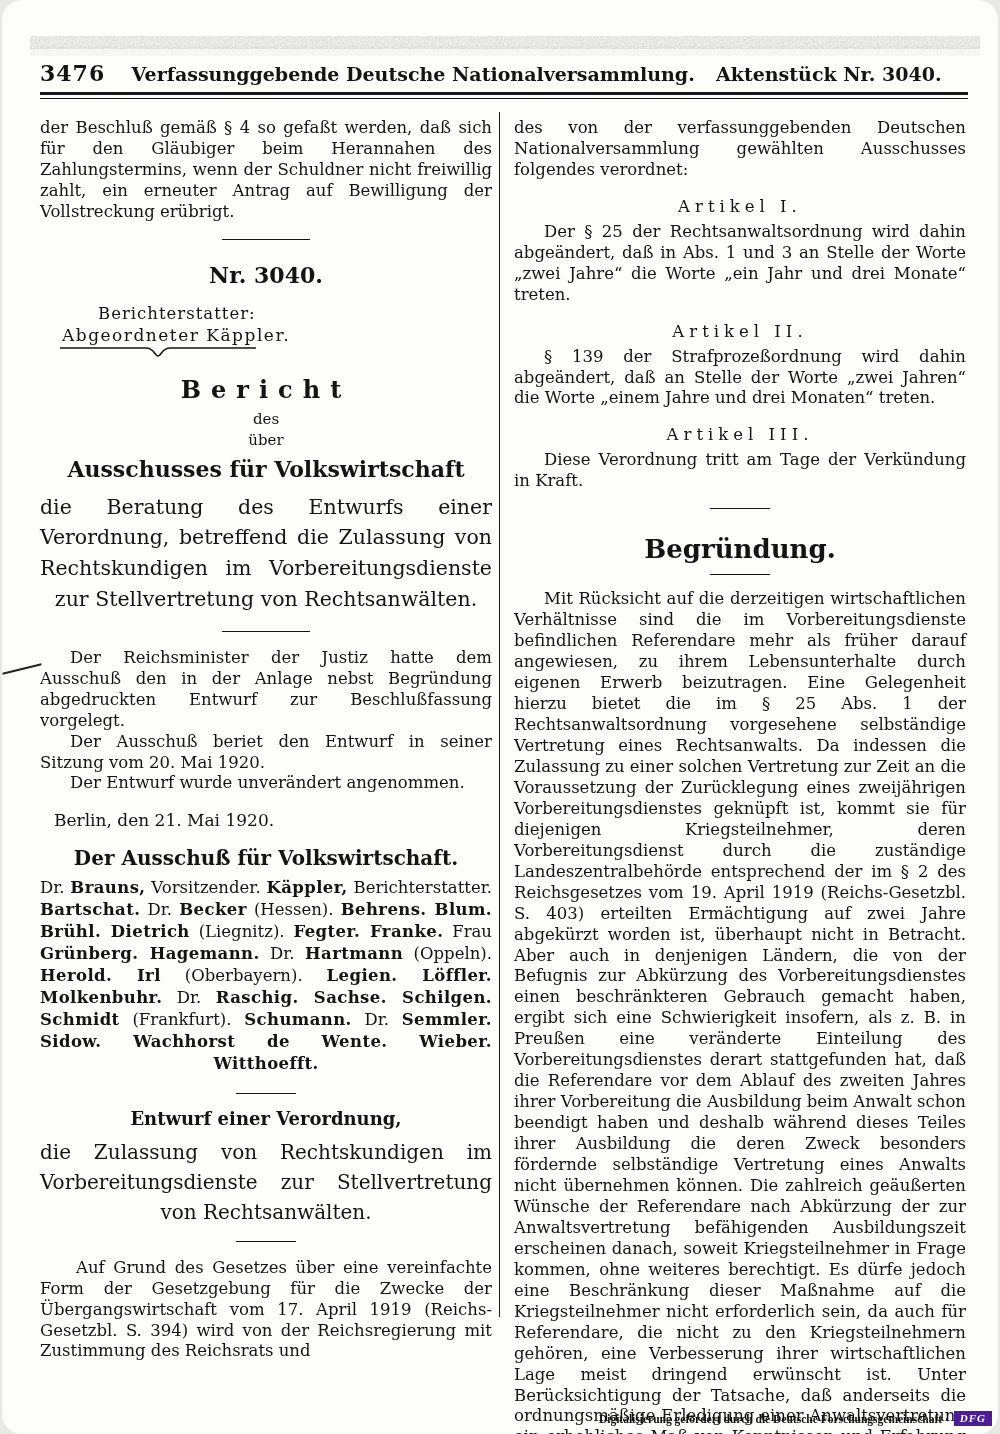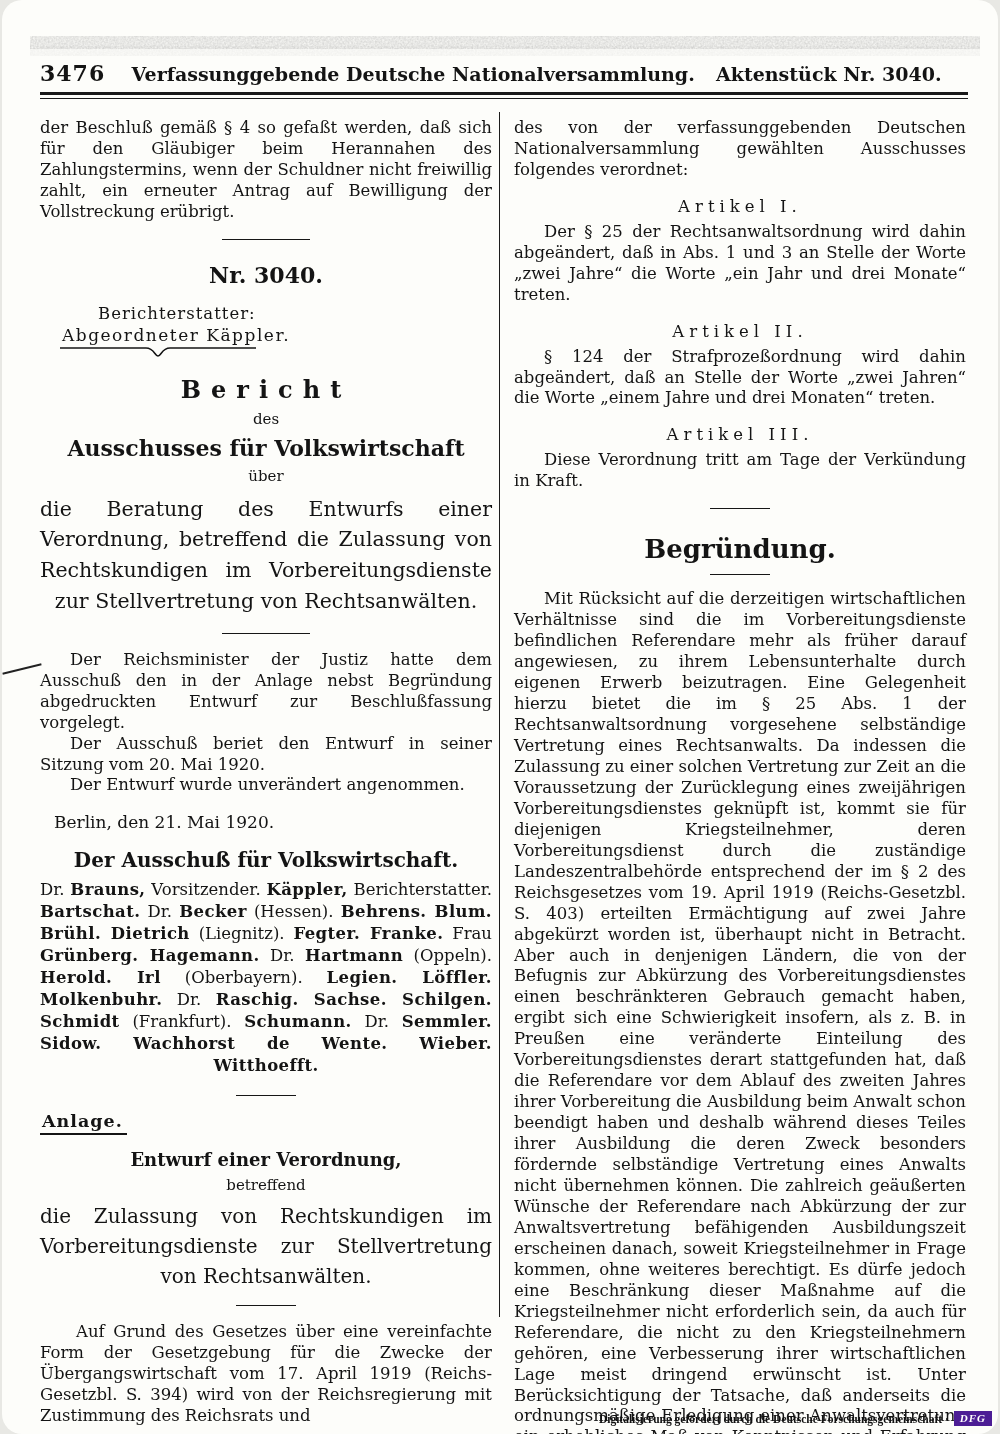--- a/index.html
+++ b/index.html
@@ -86,50 +86,48 @@
 
     <p class="c nr">Nr. 3040.</p>
     <p class="rapp-label">Berichterstatter:</p>
     <p class="rapp-name">Abgeordneter Käppler.</p>
     <svg class="brace" width="200" height="13">
       <path d="M2,2 C45,2 80,2 88,2 C96,2 97,10 100,10 C103,10 104,2 112,2 C130,2 170,2 198,2" stroke="#141414" stroke-width="1.6" fill="none"></path>
     </svg>
 
     <p class="c bericht">Bericht</p>
     <p class="c small-mid">des</p>
+    <p class="c small-mid">über</p>
     <p class="c committee">Ausschusses für Volkswirtschaft</p>
-    <p class="c small-mid">über</p>
     <p class="subject">die Beratung des Entwurfs einer Verordnung, betreffend die Zulassung von Rechtskundigen im Vorbereitungsdienste zur Stellvertretung von Rechtsanwälten.</p>
     <hr class="rule-short">
 
     <p class="indent">Der Reichsminister der Justiz hatte dem Ausschuß den in der Anlage nebst Begründung abgedruckten Entwurf zur Beschlußfassung vorgelegt.</p>
     <p class="indent">Der Ausschuß beriet den Entwurf in seiner Sitzung vom 20. Mai 1920.</p>
     <p class="indent">Der Entwurf wurde unverändert angenommen.</p>
 
     <p class="dateline">Berlin, den 21. Mai 1920.</p>
     <p class="sig-head">Der Ausschuß für Volkswirtschaft.</p>
     <p class="members"><span>Dr. </span><b>Brauns,</b><span> Vorsitzender. </span><b>Käppler,</b><span> Berichterstatter. </span><b>Bartschat.</b><span> Dr. </span><b>Becker</b><span> (Hessen). </span><b>Behrens. Blum. Brühl. Dietrich</b><span> (Liegnitz). </span><b>Fegter. Franke.</b><span> Frau </span><b>Grünberg. Hagemann.</b><span> Dr. </span><b>Hartmann</b><span> (Oppeln). </span><b>Herold. Irl</b><span> (Oberbayern). </span><b>Legien. Löffler. Molkenbuhr.</b><span> Dr. </span><b>Raschig. Sachse. Schilgen. Schmidt</b><span> (Frankfurt). </span><b>Schumann.</b><span> Dr. </span><b>Semmler. Sidow. Wachhorst de Wente. Wieber. Witthoefft.</b></p>
 
     <hr class="rule-tiny" style="margin-top:18px;">
-    <p style="margin-top:2px;"><span class="anlage">Anlage.</span></p>
     <p class="c entwurf">Entwurf einer Verordnung,</p>
-    <p class="c small-mid">betreffend</p>
     <p class="annex-subject">die Zulassung von Rechtskundigen im Vorbereitungsdienste zur Stellvertretung von Rechtsanwälten.</p>
     <hr class="rule-tiny" style="margin:14px auto 16px;">
     <p class="indent" style="text-indent:36px;">Auf Grund des Gesetzes über eine vereinfachte Form der Gesetzgebung für die Zwecke der Übergangswirtschaft vom 17. April 1919 (Reichs-Gesetzbl. S. 394) wird von der Reichsregierung mit Zustimmung des Reichsrats und</p>
   </div>
 
   <div class="col col-right">
     <p>des von der verfassunggebenden Deutschen Nationalversammlung gewählten Ausschusses folgendes verordnet:</p>
 
     <p class="art-head">Artikel I.</p>
     <p class="indent">Der § 25 der Rechtsanwaltsordnung wird dahin abgeändert, daß in Abs. 1 und 3 an Stelle der Worte „zwei Jahre“ die Worte „ein Jahr und drei Monate“ treten.</p>
 
     <p class="art-head">Artikel II.</p>
-    <p class="indent">§ 124 der Strafprozeßordnung wird dahin abgeändert, daß an Stelle der Worte „zwei Jahren“ die Worte „einem Jahre und drei Monaten“ treten.</p>
+    <p class="indent">§ 139 der Strafprozeßordnung wird dahin abgeändert, daß an Stelle der Worte „zwei Jahren“ die Worte „einem Jahre und drei Monaten“ treten.</p>
 
     <p class="art-head">Artikel III.</p>
     <p class="indent">Diese Verordnung tritt am Tage der Verkündung in Kraft.</p>
 
     <hr class="rule-tiny" style="margin-top:16px;">
     <p class="begr">Begründung.</p>
     <hr class="rule-tiny">
 
     <p class="indent" style="margin-top:10px;">Mit Rücksicht auf die derzeitigen wirtschaftlichen Verhältnisse sind die im Vorbereitungsdienste befindlichen Referendare mehr als früher darauf angewiesen, zu ihrem Lebensunterhalte durch eigenen Erwerb beizutragen. Eine Gelegenheit hierzu bietet die im § 25 Abs. 1 der Rechtsanwaltsordnung vorgesehene selbständige Vertretung eines Rechtsanwalts. Da indessen die Zulassung zu einer solchen Vertretung zur Zeit an die Voraussetzung der Zurücklegung eines zweijährigen Vorbereitungsdienstes geknüpft ist, kommt sie für diejenigen Kriegsteilnehmer, deren Vorbereitungsdienst durch die zuständige Landeszentralbehörde entsprechend der im § 2 des Reichsgesetzes vom 19. April 1919 (Reichs-Gesetzbl. S. 403) erteilten Ermächtigung auf zwei Jahre abgekürzt worden ist, überhaupt nicht in Betracht. Aber auch in denjenigen Ländern, die von der Befugnis zur Abkürzung des Vorbereitungsdienstes einen beschränkteren Gebrauch gemacht haben, ergibt sich eine Schwierigkeit insofern, als z. B. in Preußen eine veränderte Einteilung des Vorbereitungsdienstes derart stattgefunden hat, daß die Referendare vor dem Ablauf des zweiten Jahres ihrer Vorbereitung die Ausbildung beim Anwalt schon beendigt haben und deshalb während dieses Teiles ihrer Ausbildung die deren Zweck besonders fördernde selbständige Vertretung eines Anwalts nicht übernehmen können. Die zahlreich geäußerten Wünsche der Referendare nach Abkürzung der zur Anwaltsvertretung befähigenden Ausbildungszeit erscheinen danach, soweit Kriegsteilnehmer in Frage kommen, ohne weiteres berechtigt. Es dürfe jedoch eine Beschränkung dieser Maßnahme auf die Kriegsteilnehmer nicht erforderlich sein, da auch für Referendare, die nicht zu den Kriegsteilnehmern gehören, eine Verbesserung ihrer wirtschaftlichen Lage meist dringend erwünscht ist. Unter Berücksichtigung der Tatsache, daß anderseits die ordnungsmäßige Erledigung einer Anwaltsvertretung ein erhebliches Maß von Kenntnissen und Erfahrung voraussetzt, wird vorgeschlagen, die Anwaltsvertretung befähigende Vorbereitungszeit nunmehr auf ein Jahr drei Monate festzusetzen. Diese Maßnahme ist einem Bedenken um so weniger ausgesetzt, als die Bestellung eines Referendars zum Anwaltsvertreter im Ermessen der Landesjustizverwaltung liegt und deshalb von Fall zu Fall geprüft werden wird, ob der in Frage kommende Referendar nach dem Stande seiner Ausbildung hinreichende Gewähr für eine sachgemäße Führung der Vertretung bietet.</p>
 

